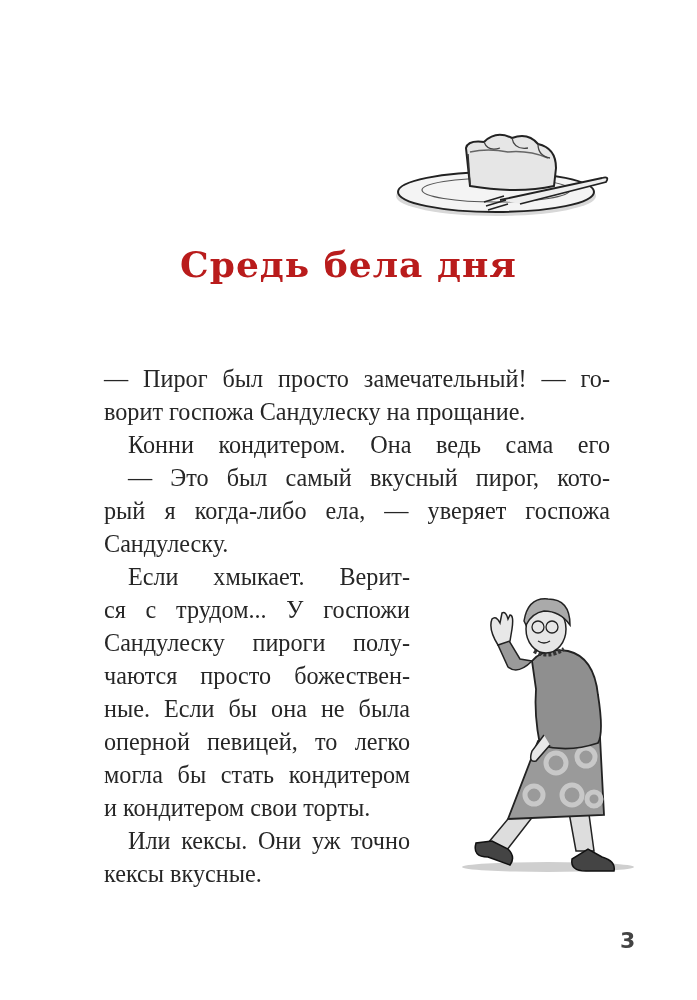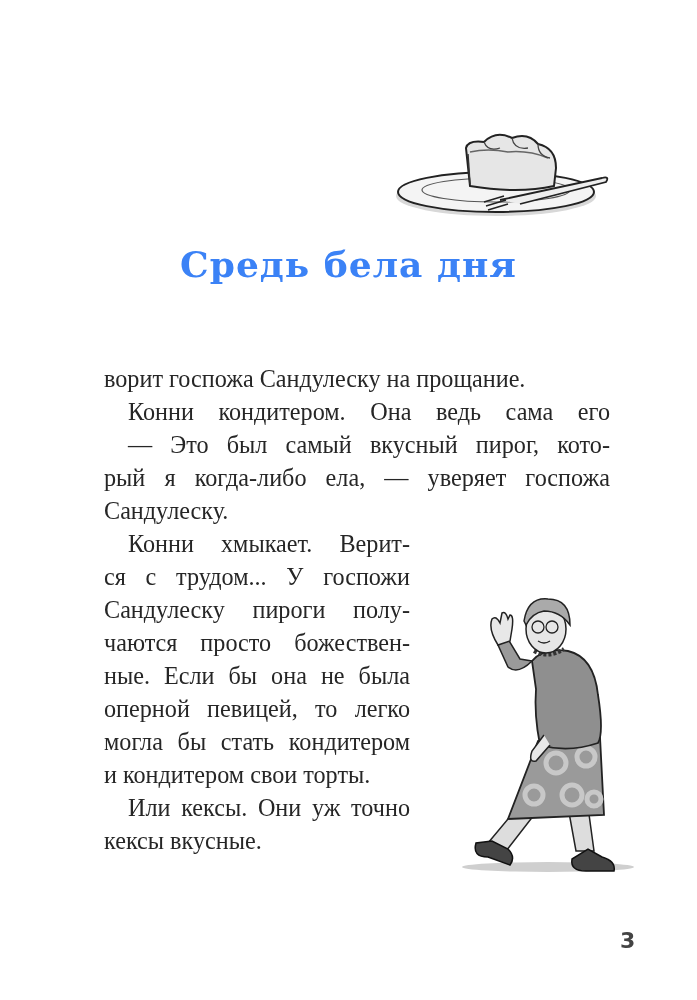--- a/index.html
+++ b/index.html
@@ -4,21 +4,21 @@
   <style>
     html, body { margin: 0; padding: 0; }
     body {
       width: 697px; height: 1000px; background: #ffffff; position: relative; overflow: hidden;
       font-family: "DejaVu Serif", "Liberation Serif", serif; color: #222;
     }
     .pie-illustration { position: absolute; left: 388px; top: 118px; width: 226px; height: 106px; }
     .chapter-title {
       position: absolute; left: 0; width: 697px; top: 243px; text-align: center;
       font-family: "DejaVu Serif", serif; font-weight: bold; font-size: 36px;
-      letter-spacing: 1px; color: #3b82f6; margin: 0;
+      letter-spacing: 1px; color: #b91c1c; margin: 0;
     }
     .text-block {
       position: absolute; left: 104px; top: 362px; width: 506px;
       font-family: "Liberation Serif", "DejaVu Serif", serif;
       font-size: 24.2px; line-height: 33px; color: #262626;
     }
     .line { display: block; white-space: nowrap; }
     .line.justify { text-align: justify; text-align-last: justify; }
     .line.indent { padding-left: 24px; }
     .narrow { width: 306px; }
@@ -39,27 +39,28 @@
   <path d="M82 34 Q 100 30 120 34 Q 140 32 160 40" fill="none" stroke="#666" stroke-width="1.5"></path>
   <path d="M96 24 Q 100 34 112 30 M124 20 Q 126 32 140 30 M150 26 Q 150 38 162 40" fill="none" stroke="#444" stroke-width="1.3"></path>
   <path d="M80 36 L 82 66" stroke="#333" stroke-width="1.5"></path>
   <path d="M112 82 L 214 60 Q 222 58 218 64 L 132 86" fill="#eee" stroke="#222" stroke-width="1.8"></path>
   <path d="M96 84 L 116 78 M98 88 L 118 82 M100 92 L 120 86" stroke="#222" stroke-width="1.5"></path>
 </svg>
 
 <h1 class="chapter-title">Средь бела дня</h1>
 
 <div class="text-block">
+  <span class="line justify">— Пирог был просто замечательный! — го-</span>
   <span class="line">ворит госпожа Сандулеску на прощание.</span>
   <span class="line justify indent">Конни кондитером. Она ведь сама его</span>
   <span class="line justify indent">— Это был самый вкусный пирог, кото-</span>
   <span class="line justify">рый я когда-либо ела, — уверяет госпожа</span>
   <span class="line">Сандулеску.</span>
   <div class="narrow">
-    <span class="line justify indent">Конни хмыкает. Верит-</span>
+    <span class="line justify indent">Если хмыкает. Верит-</span>
     <span class="line justify">ся с трудом... У госпожи</span>
     <span class="line justify">Сандулеску пироги полу-</span>
     <span class="line justify">чаются просто божествен-</span>
     <span class="line justify">ные. Если бы она не была</span>
     <span class="line justify">оперной певицей, то легко</span>
     <span class="line justify">могла бы стать кондитером</span>
     <span class="line">и кондитером свои торты.</span>
     <span class="line justify indent">Или кексы. Они уж точно</span>
     <span class="line">кексы вкусные.</span>
   </div>

